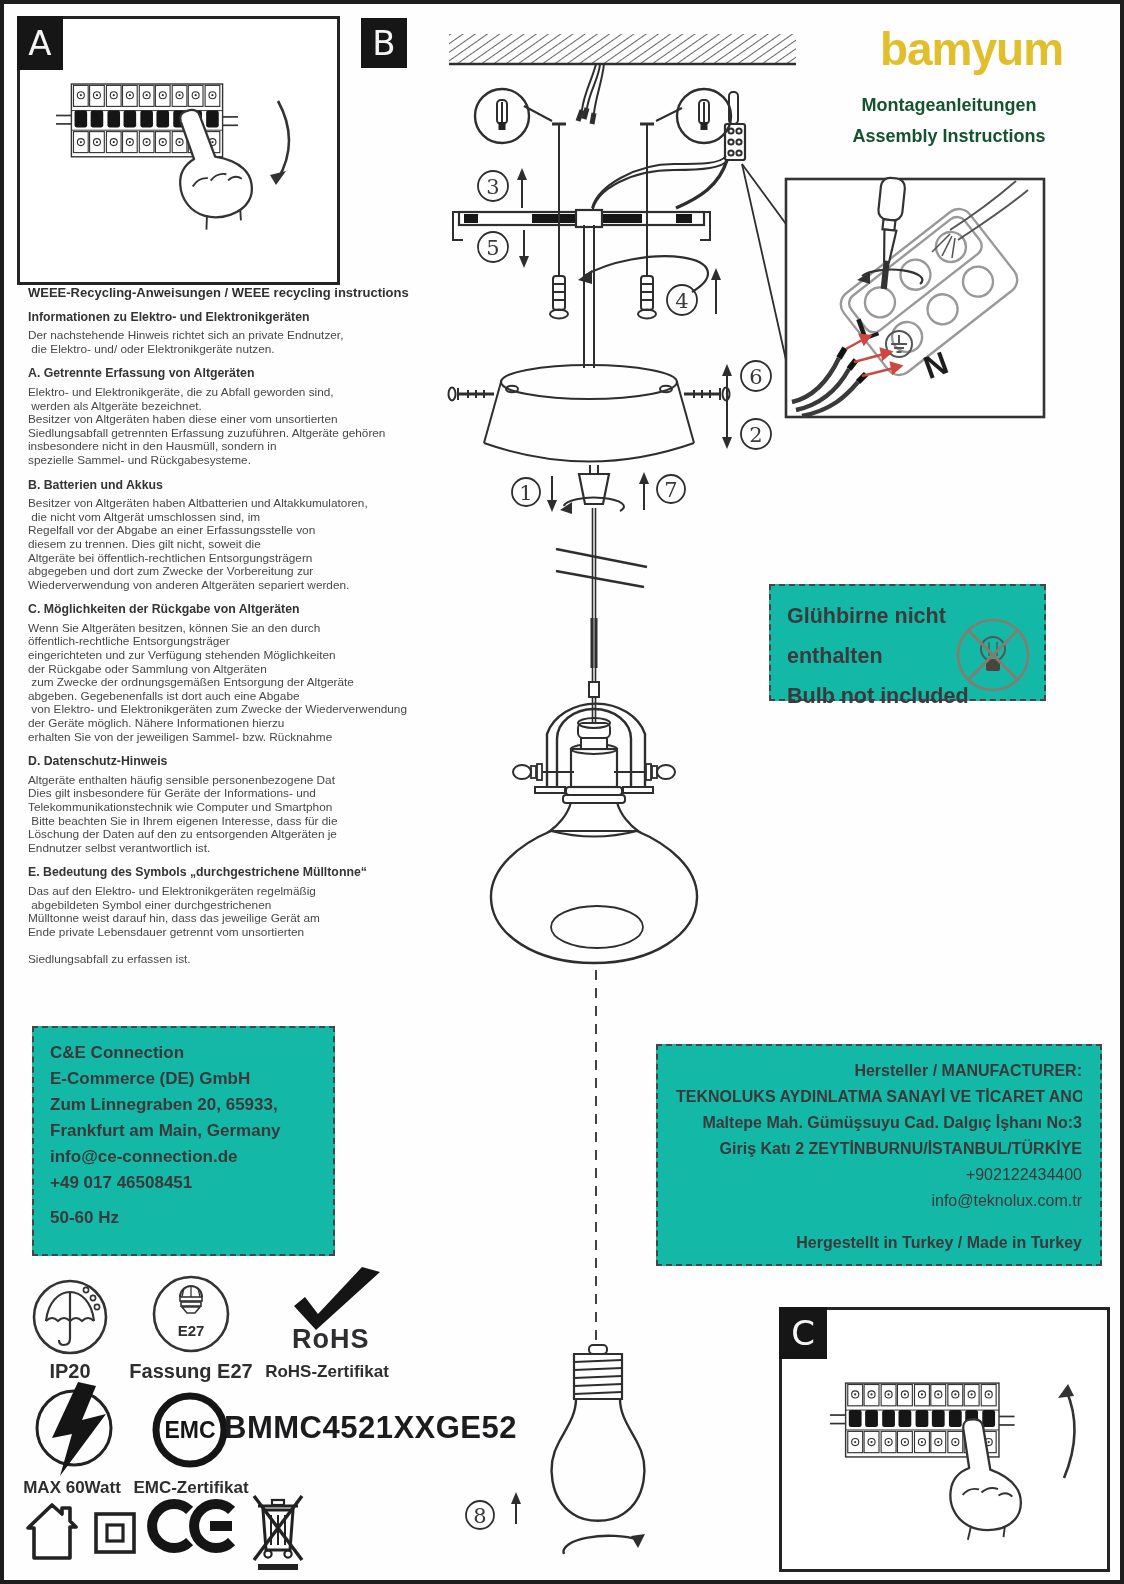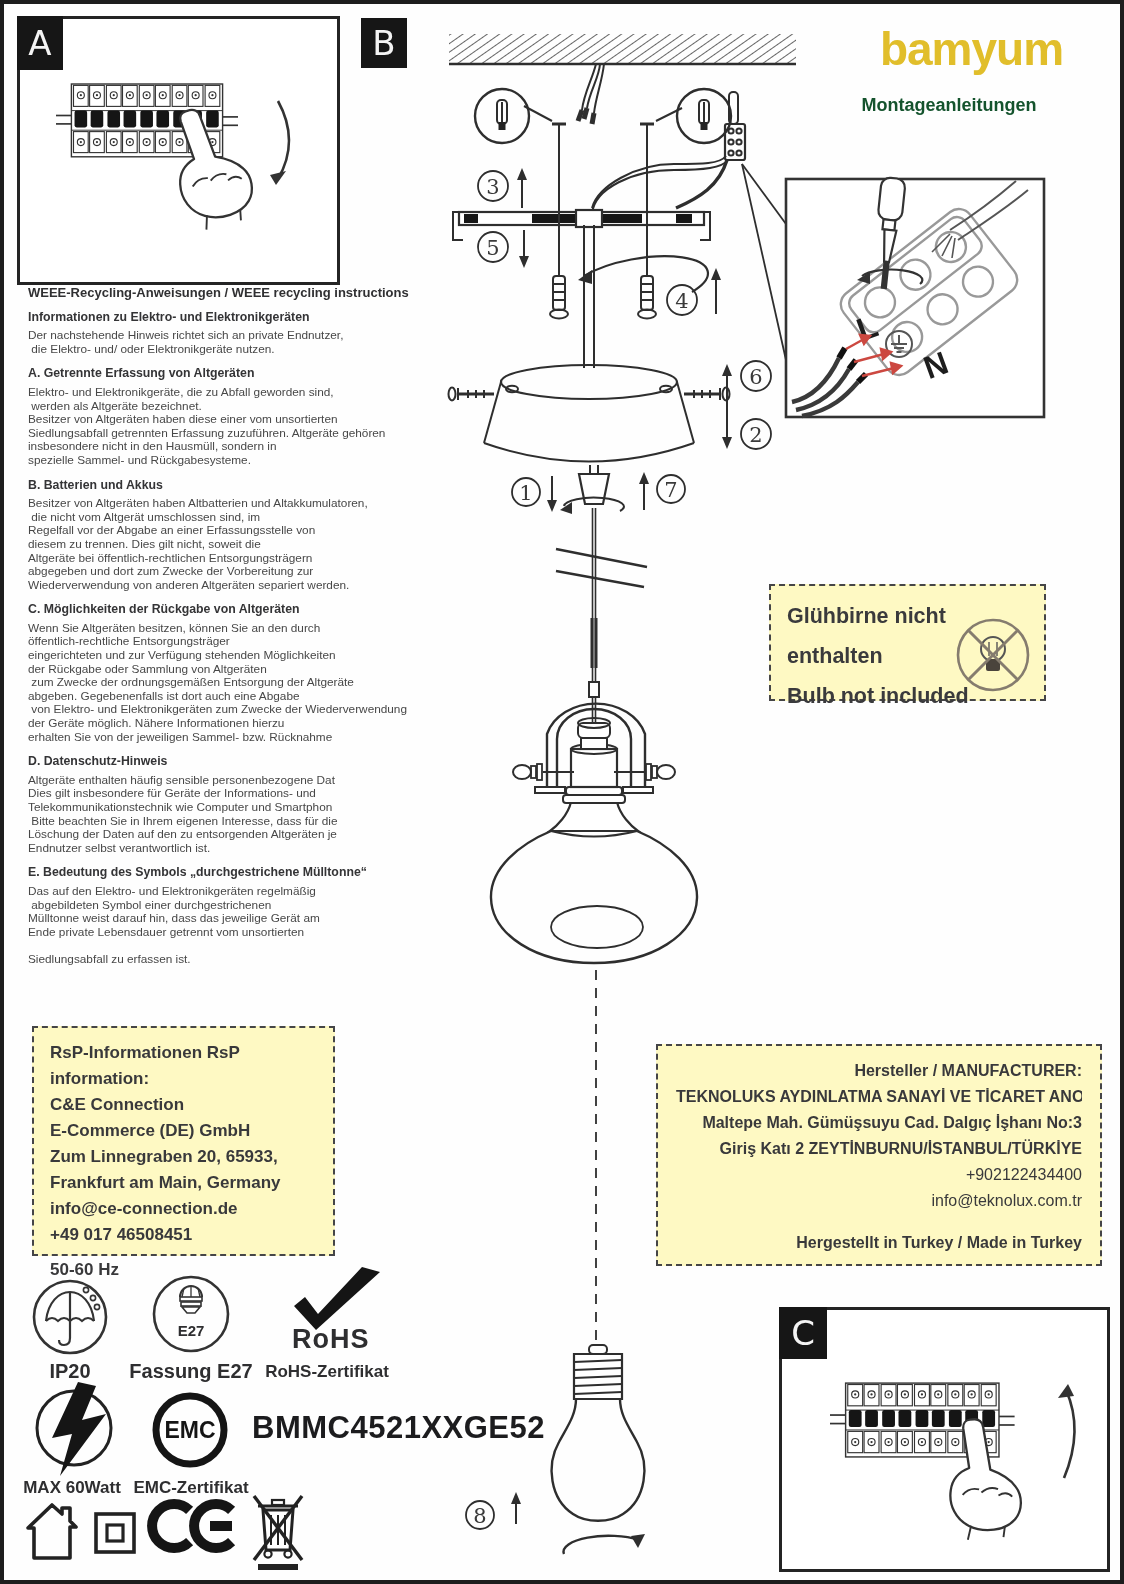--- a/index.html
+++ b/index.html
@@ -4,21 +4,21 @@
 <style>
   html,body{margin:0;padding:0;background:#888;}
   .page{position:relative;width:1124px;height:1584px;background:#fefefe;
         border:4px solid #1d1d1d;box-sizing:border-box;overflow:hidden;
         font-family:"Liberation Sans",sans-serif;color:#3b3b3d;}
   .abs{position:absolute;}
   .panel{border:3px solid #242424;background:#fff;}
   .plabel{background:#161616;color:#f4f4f4;font-size:34px;
           display:flex;align-items:center;justify-content:center;
           font-family:"DejaVu Sans",sans-serif;}
-  .dash{border:2px dashed #454547;background:#fef9c3;}
+  .dash{border:2px dashed #454547;background:#14b8a6;}
   .weee{width:424px;font-size:11.8px;line-height:13.6px;color:#474747;}
   .weee h3{font-size:12.3px;margin:11px 0 0 0;color:#343436;}
   .weee .t{font-size:13px;font-weight:bold;color:#303032;}
   .weee p{margin:5px 0 0 0;white-space:pre;}
   .logo{font-size:46px;font-weight:bold;letter-spacing:-1px;}
   .titles{font-size:18px;font-weight:bold;color:#14532d;line-height:31px;text-align:center;}
   .notebox{font-size:21.5px;font-weight:bold;color:#3a3a3c;line-height:40px;}
   .infobox{font-size:17px;line-height:26px;color:#39393b;font-weight:bold;}
   .mfbox{font-size:16px;line-height:26px;color:#39393b;}
   .mfbox .b{font-weight:bold;}
@@ -129,20 +129,21 @@
     <p>Das auf den Elektro- und Elektronikgeräten regelmäßig
  abgebildeten Symbol einer durchgestrichenen
 Mülltonne weist darauf hin, dass das jeweilige Gerät am
 Ende private Lebensdauer getrennt vom unsortierten</p>
     <p style="margin-top:14px">Siedlungsabfall zu erfassen ist.</p>
   </div>
 
   <div class="abs logo" style="left:845px;top:18px;width:245px;text-align:center;color:#e1be2b;">bamyum</div>
   <div class="abs titles" style="left:790px;top:86px;width:310px;">
     <div>Montageanleitungen</div>
+    <div>Assembly Instructions</div>
   </div>
 
   <svg class="abs" style="left:420px;top:14px;" width="380" height="1545" viewBox="0 0 380 1545">
     <g stroke="#2e2e2e" fill="none" stroke-width="2">
 
       <g>
         <rect x="25" y="16" width="347" height="30" fill="url(#hatch)" stroke="none"></rect>
         <line x1="25" y1="46" x2="372" y2="46" stroke-width="2.6"></line>
       </g>
 
@@ -431,21 +432,20 @@
       <circle cx="39" cy="33" r="12" fill="none" stroke="#555" stroke-width="2"></circle>
       <line x1="35" y1="26" x2="35" y2="40" stroke="#555" stroke-width="1.4"></line>
       <line x1="43" y1="26" x2="43" y2="40" stroke="#555" stroke-width="1.4"></line>
       <rect x="32" y="43" width="14" height="12" rx="2" fill="#4a443c"></rect>
       <line x1="14" y1="14" x2="64" y2="64" stroke="#857c6e" stroke-width="3"></line>
       <line x1="64" y1="14" x2="14" y2="64" stroke="#857c6e" stroke-width="3"></line>
     </svg>
   </div>
 
   <div class="abs dash infobox" style="left:28px;top:1022px;width:303px;height:230px;box-sizing:border-box;padding:12px 16px;">
-    <div>RsP-Informationen RsP information:</div>
     <div>C&amp;E Connection</div>
     <div>E-Commerce (DE) GmbH</div>
     <div>Zum Linnegraben 20, 65933,</div>
     <div>Frankfurt am Main, Germany</div>
     <div>info@ce-connection.de</div>
     <div>+49 017 46508451</div>
     <div style="margin-top:9px">50-60 Hz</div>
   </div>
 
   <div class="abs dash mfbox" style="left:652px;top:1040px;width:446px;height:222px;box-sizing:border-box;padding:12px 18px;text-align:right;">
@@ -493,21 +493,21 @@
     <polygon points="48,2 22,58 42,54 30,96 76,34 52,40 66,6" fill="#151515"></polygon>
   </svg>
   <div class="abs certlabel" style="left:10px;top:1474px;width:116px;font-size:17px;">MAX 60Watt</div>
 
   <svg class="abs" style="left:146px;top:1386px;" width="80" height="80">
     <circle cx="40" cy="40" r="34" fill="none" stroke="#151515" stroke-width="7"></circle>
     <text x="40" y="48" text-anchor="middle" font-size="23" font-weight="bold" fill="#151515">EMC</text>
   </svg>
   <div class="abs certlabel" style="left:122px;top:1474px;width:130px;font-size:17px;">EMC-Zertifikat</div>
 
-  <div class="abs code" style="left:248px;top:1406px;">BMMC4521XXGE52</div>
+  <div class="abs code" style="left:220px;top:1406px;">BMMC4521XXGE52</div>
 
   <svg class="abs" style="left:20px;top:1496px;" width="58" height="62">
     <path d="M10,58 L10,28 L4,28 L28,5 L38,14 L38,8 L46,8 L46,21 L52,27 L46,27 L46,58 Z" fill="none" stroke="#222" stroke-width="3.6" stroke-linejoin="round"></path>
   </svg>
   <svg class="abs" style="left:88px;top:1506px;" width="46" height="46">
     <rect x="4" y="4" width="38" height="38" fill="none" stroke="#222" stroke-width="3.6"></rect>
     <rect x="15" y="15" width="16" height="16" fill="none" stroke="#222" stroke-width="3.2"></rect>
   </svg>
   <svg class="abs" style="left:142px;top:1494px;" width="96" height="60">
     <title>CE</title>

